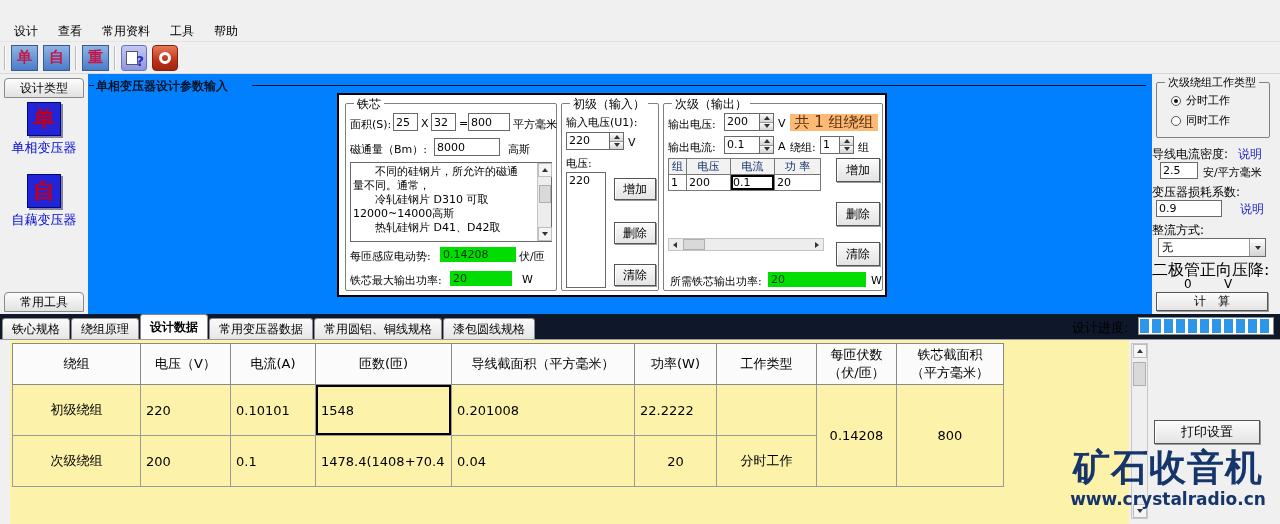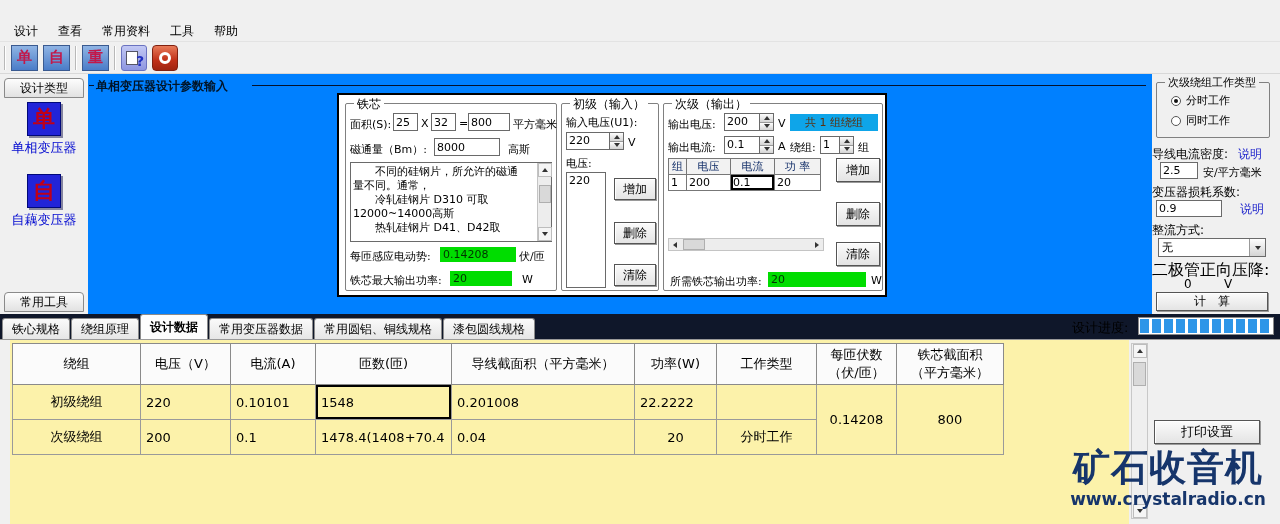--- a/index.html
+++ b/index.html
@@ -87,21 +87,21 @@
   .sba{width:14px;height:14px;background:#F5F5F5;border:1px solid #BDBDBD;display:flex;align-items:center;justify-content:center}
   .sbt{width:12px;background:#D9D9D9;border:1px solid #AFAFAF}
   .listbox{position:absolute;background:#fff;border:1px solid #6A6A6A;font-size:11px;padding:1px 2px}
 
   
   .sgrid{position:absolute;border-collapse:collapse;font-size:11px}
   .sgrid th{border:1px solid #777;background:#F2F2F2;color:#14306A;font-weight:normal;height:16px;padding:0 2px}
   .sgrid td{border:1px solid #777;height:16px;padding:0 2px;background:#fff}
   .hscroll{position:absolute;height:13px;background:#EDEDED;border:1px solid #C4C4C4;display:flex;align-items:center}
   .hthumb{height:11px;width:22px;background:#D9D9D9;border:1px solid #AFAFAF;margin-left:2px}
-  .badge{position:absolute;background:#0ea5e9;color:#5A3010;font-size:11px;display:flex;align-items:center;
+  .badge{position:absolute;background:#fdba74;color:#5A3010;font-size:15px;display:flex;align-items:center;
     justify-content:center;white-space:nowrap}
   .radio{width:10px;height:10px;border-radius:50%;border:1px solid #555;background:#fff;display:inline-flex;
     align-items:center;justify-content:center;margin-right:5px;flex:none}
   .radio.on::after{content:"";width:4px;height:4px;border-radius:50%;background:#111}
   .link{color:#2026CC;font-size:12px;position:absolute;white-space:nowrap}
   .ddown{position:absolute;background:#fff;border:1px solid #6A6A6A;display:flex;align-items:center}
   .ddown .txt{flex:1;font-size:11px;padding:0 3px}
   .ddown .db{width:16px;align-self:stretch;background:linear-gradient(#FDFDFD,#D4D4D4);border-left:1px solid #999;
     display:flex;align-items:center;justify-content:center}
 
@@ -112,21 +112,21 @@
     border-radius:3px 3px 0 0;padding:0 9px;display:flex;align-items:center;font-size:12px;margin-right:1px;white-space:nowrap}
   .tab.active{height:25px;background:#FDFDFD;position:relative;z-index:2;font-weight:bold}
   .pbar{position:absolute;left:1138px;top:317px;width:136px;height:18px;border:1px solid #8A8A8A;background:#fff;padding:1px}
   .pfill{width:100%;height:100%;background:repeating-linear-gradient(90deg,#2E96E8 0 9px,#fff 9px 12px)}
 
   
   .ypage{position:absolute;left:10px;top:340px;width:1119px;height:184px;background:#FCF2AA}
   .rtable{position:absolute;left:12px;top:343px;border-collapse:collapse;table-layout:fixed;font-size:13px}
   .rtable th{border:1px solid #8a8a8a;background:#FBFBFB;font-weight:normal;white-space:pre-line;
     text-align:center;padding:2px 3px}
-  .rtable td{border:1px solid #9a9a9a;background:#FCF2AA;padding:8px 5px;white-space:nowrap;overflow:hidden}
+  .rtable td{border:1px solid #9a9a9a;background:#FCF2AA;padding:16px 5px;white-space:nowrap;overflow:hidden}
   .rtable td.c{text-align:center}
   .rtable td.sel{box-shadow:inset 0 0 0 2px #000}
   .vscroll2{position:absolute;left:1131px;top:343px;width:17px;height:176px;background:#EFEFEF;
     border:1px solid #C8C8C8;display:flex;flex-direction:column;align-items:center;justify-content:space-between}
   .slider-track{position:absolute;height:3px;background:#909090;border-bottom:1px solid #fff}
   .slider-thumb{position:absolute;width:9px;height:15px;background:linear-gradient(#FDFDFD,#D8D8D8);
     border:1px solid #707070}
   .ticks{position:absolute;height:5px;background:repeating-linear-gradient(90deg,#555 0 1px,transparent 1px 8.2px)}
   .wm{position:absolute;left:1058px;top:448px;width:220px;color:#16356B;pointer-events:none;text-align:center;z-index:5}
   .wm .l1{font-size:37px;font-weight:bold;letter-spacing:1px;line-height:40px}

